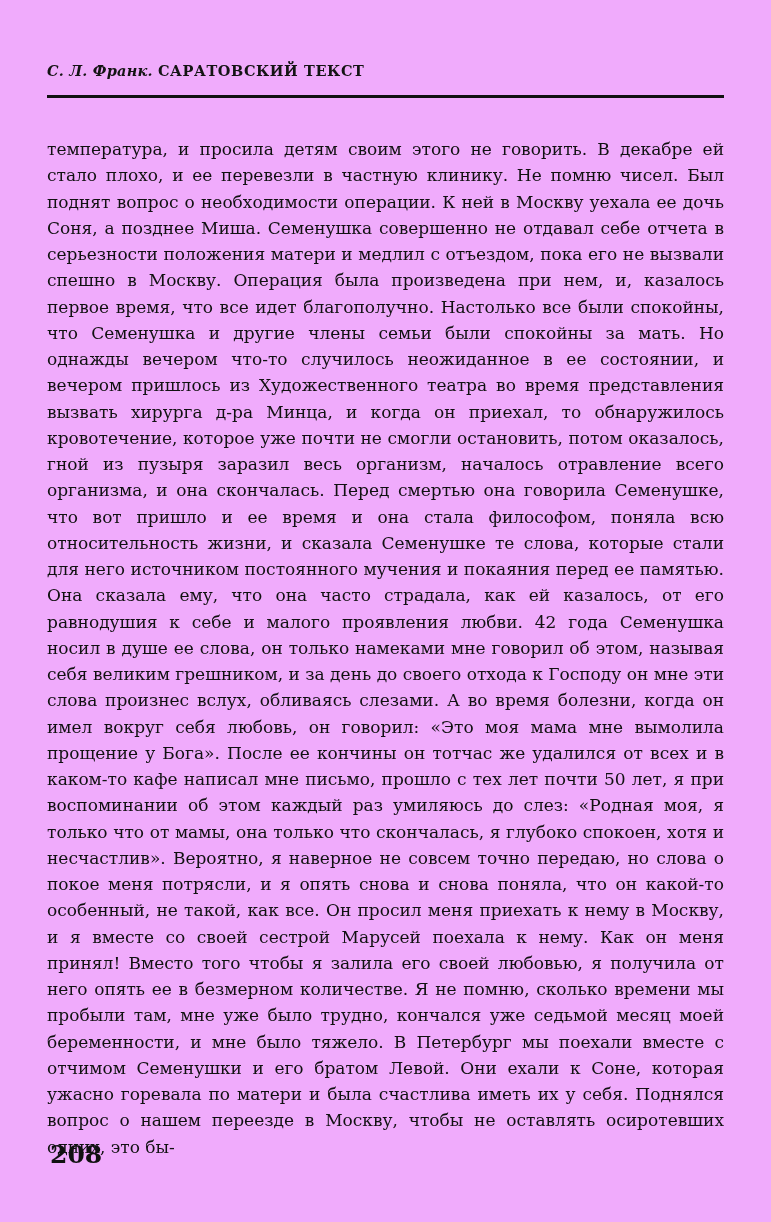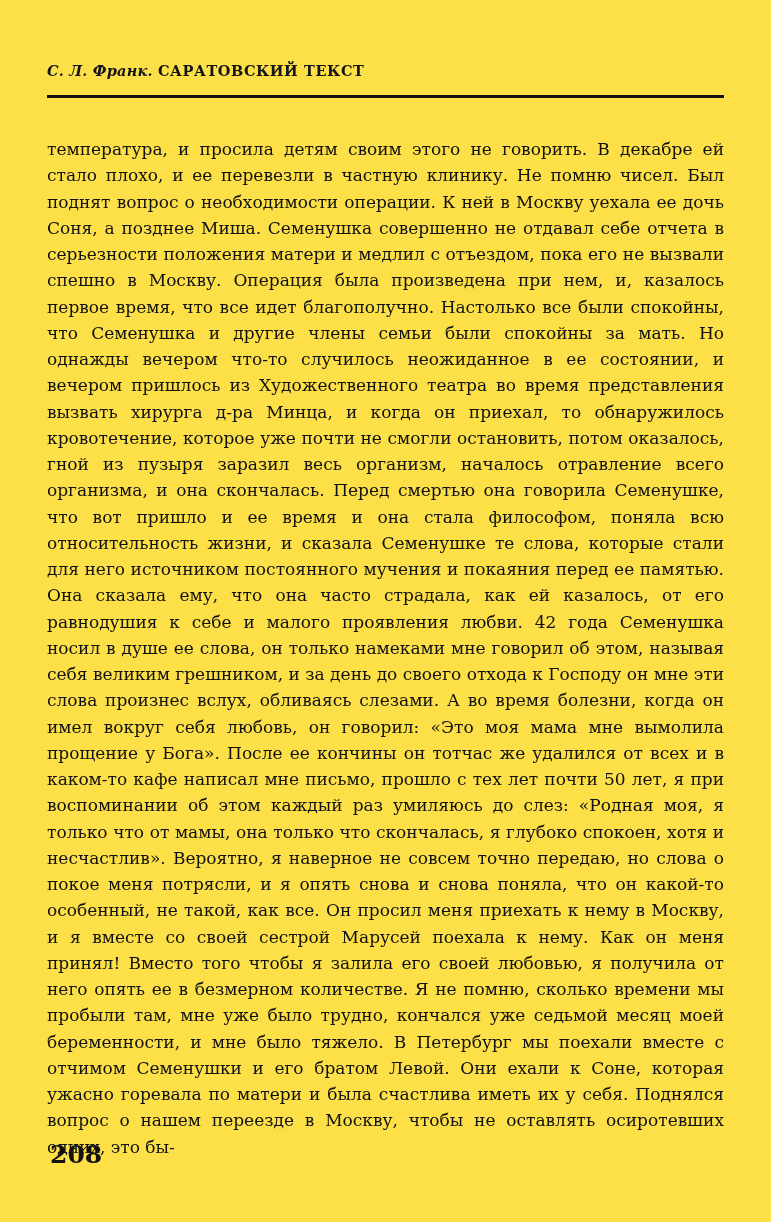--- a/index.html
+++ b/index.html
@@ -14,21 +14,21 @@
     color: #0d0d0d;
     position: relative;
     overflow: hidden;
   }
   .page {
     position: absolute;
     left: 0;
     top: 0;
     width: 771px;
     height: 1222px;
-    background: #fde047;
+    background: #f0abfc;
   }
   .header {
     position: absolute;
     left: 47px;
     top: 62px;
     width: 680px;
   }
   .running-head {
     font-family: "DejaVu Serif", serif;
     font-style: italic;

